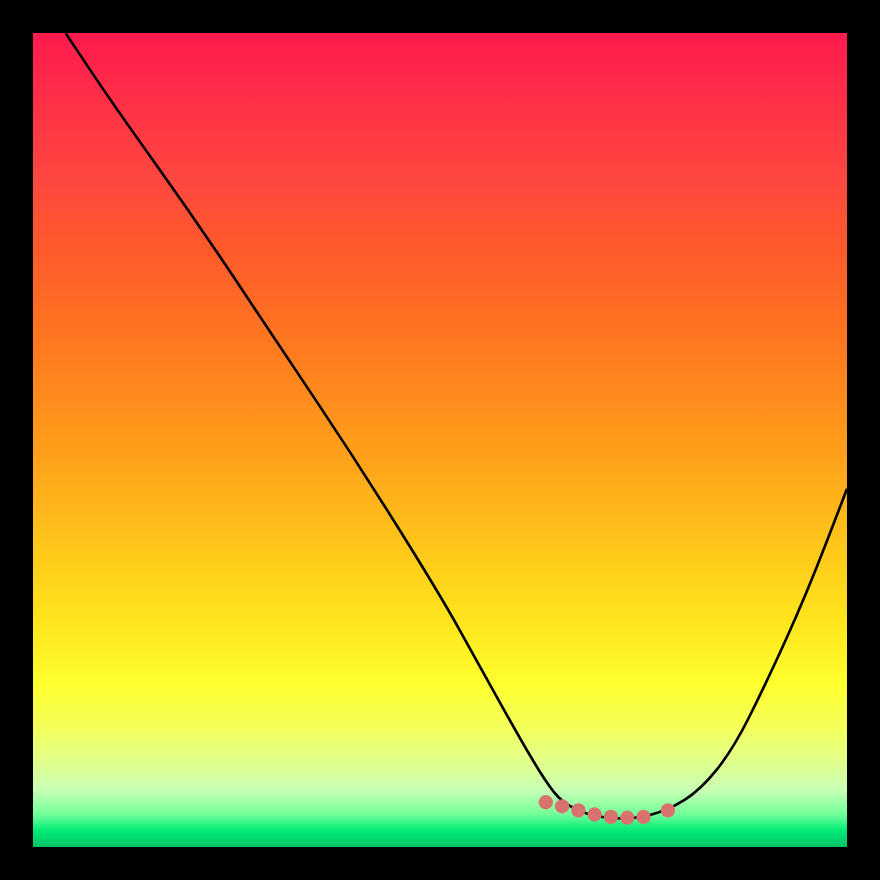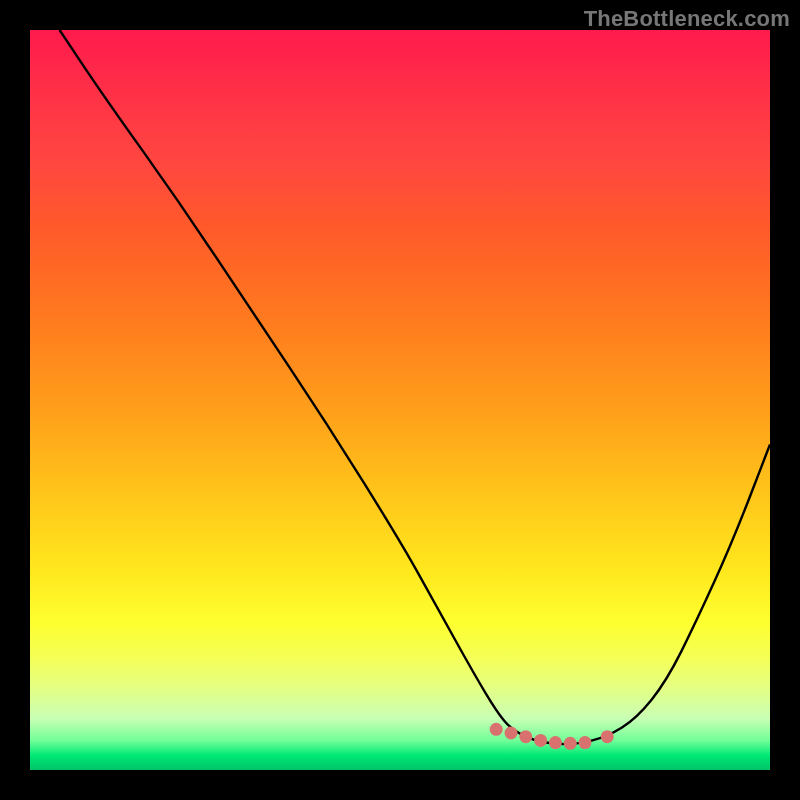--- a/index.html
+++ b/index.html
@@ -28,14 +28,13 @@
           <circle cx="481" cy="703" r="6.5"></circle>
           <circle cx="495.8" cy="706.7" r="6.5"></circle>
           <circle cx="510.59999999999997" cy="710.4" r="6.5"></circle>
           <circle cx="525.4" cy="712.62" r="6.5"></circle>
           <circle cx="540.1999999999999" cy="713.36" r="6.5"></circle>
           <circle cx="555" cy="712.62" r="6.5"></circle>
           <circle cx="577.2" cy="706.7" r="6.5"></circle>
         </g>
     </svg>
   </div>
-  <div class="watermark">TheBottleneck.com</div>
 </div>
 
 </body></html>

